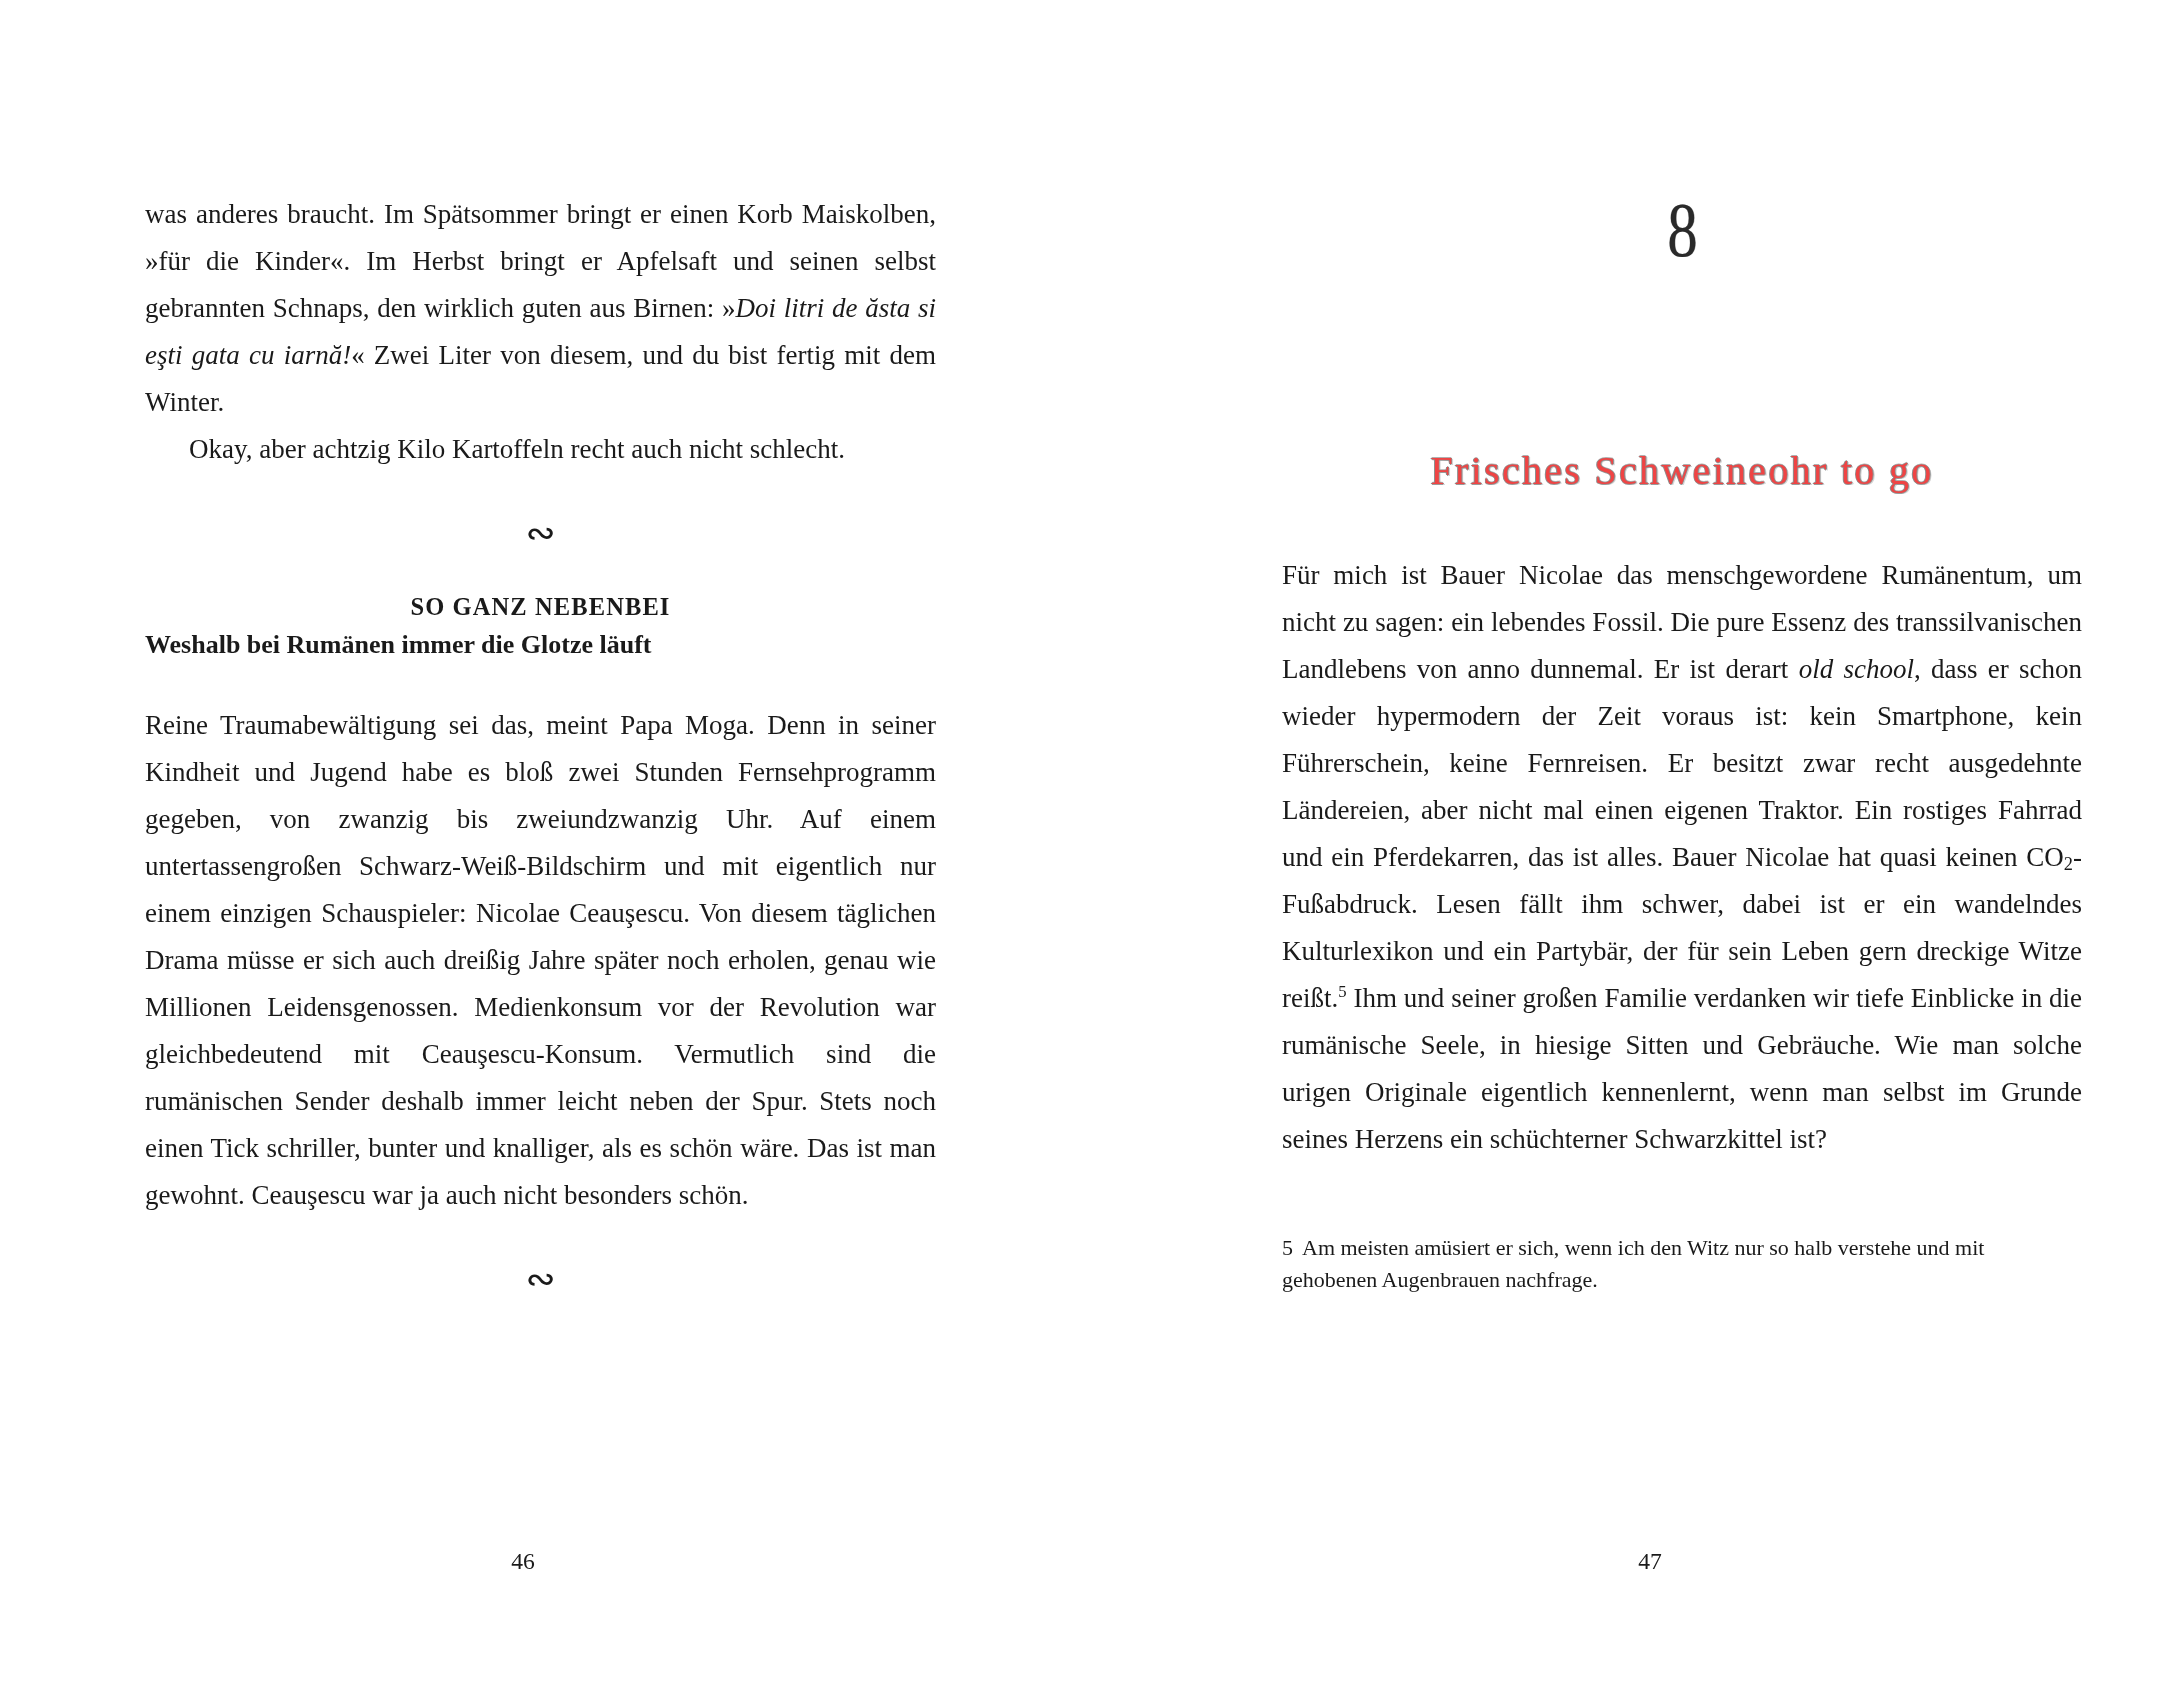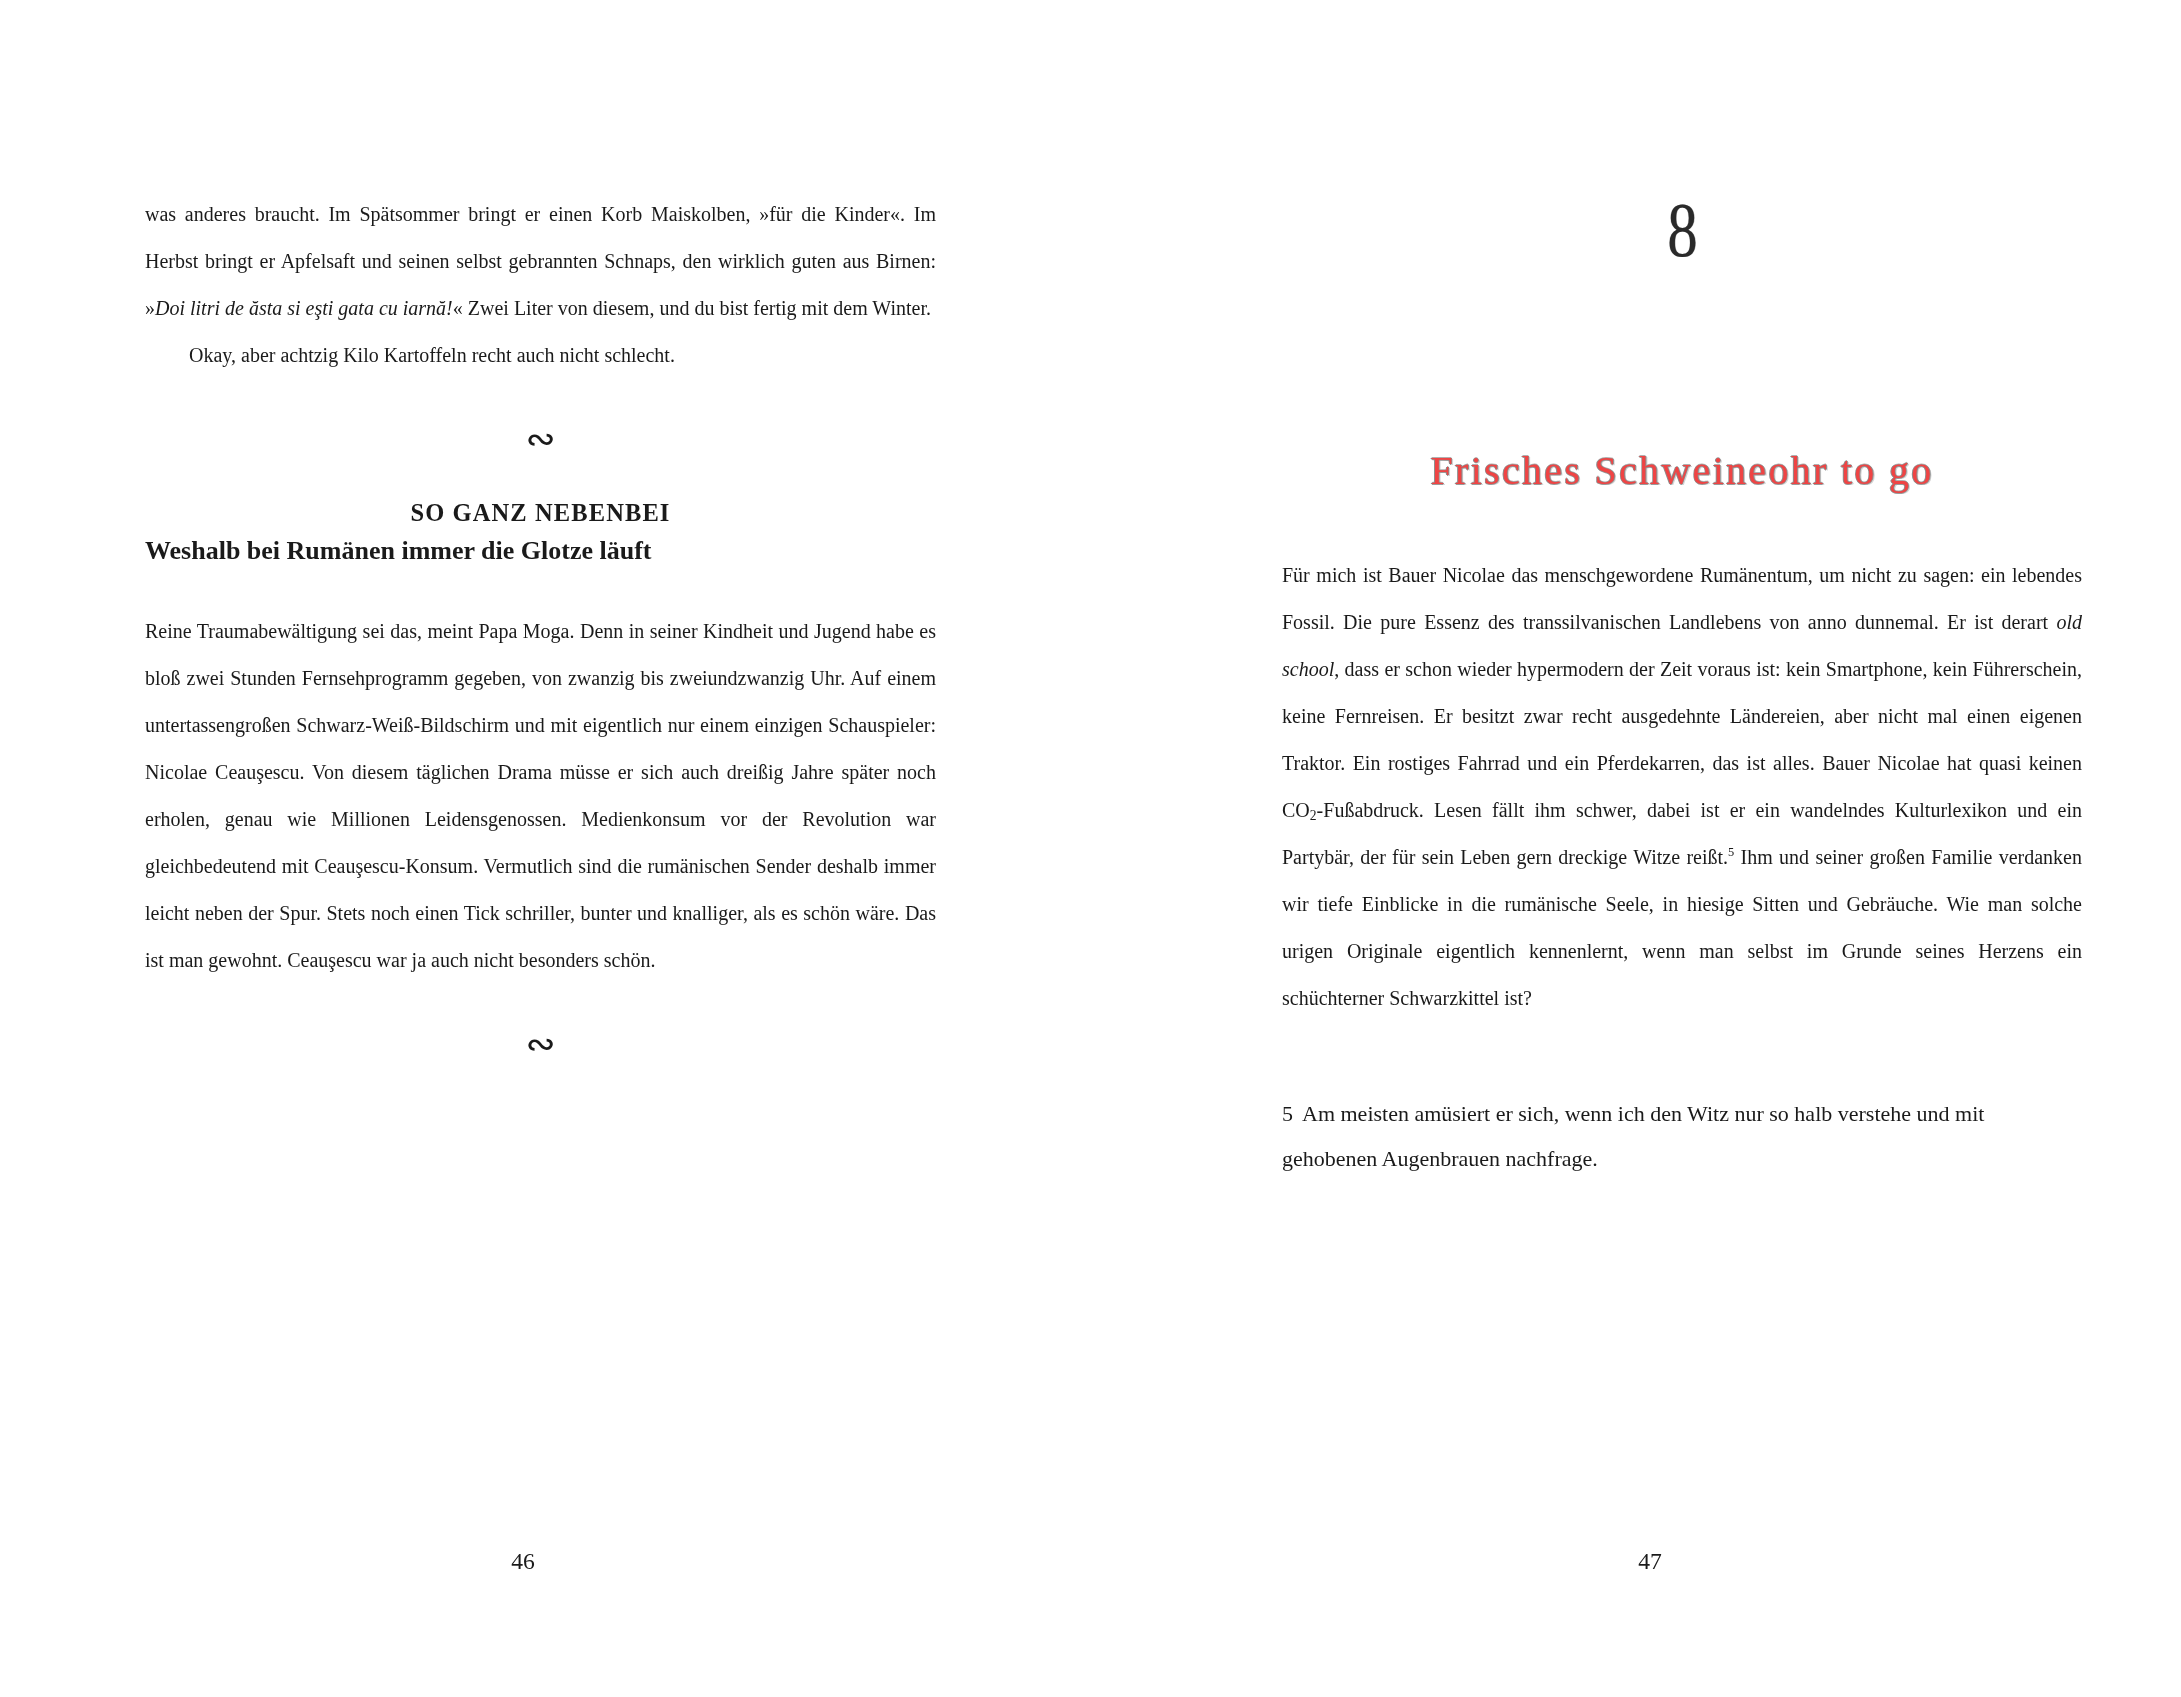--- a/index.html
+++ b/index.html
@@ -30,21 +30,21 @@
   .page-left  { padding: 191px 191px 0 145px; }
   .page-right { padding: 191px 164px 0 191px; }
 
   .col {
     width: 791px;
     position: relative;
   }
   .page-right .col { width: 800px; }
 
   p.body {
-    font-size: 20px;
+    font-size: 27px;
     line-height: 47px;
     text-align: justify;
     text-justify: inter-word;
     margin: 0;
     hyphens: manual;
   }
   p.body.indent { text-indent: 44px; }
 
   em { font-style: italic; }
 
@@ -106,21 +106,21 @@
       0.9px 0 0 #8e8e8e,
       -0.9px 0 0 #8e8e8e,
       0 0.9px 0 #9a9a9a,
       0 -0.9px 0 #b0b0b0,
       1.8px 0.9px 0 #d6d6d6;
   }
 
   .footnote {
     margin-top: 69px;
     font-size: 22px;
-    line-height: 45px;
+    line-height: 32px;
     text-align: left;
     max-width: 718px;
   }
   .footnote .fn-num { margin-right: 9px; }
 
   sup.fnref {
     font-size: 0.62em;
     vertical-align: super;
     line-height: 0;
   }

